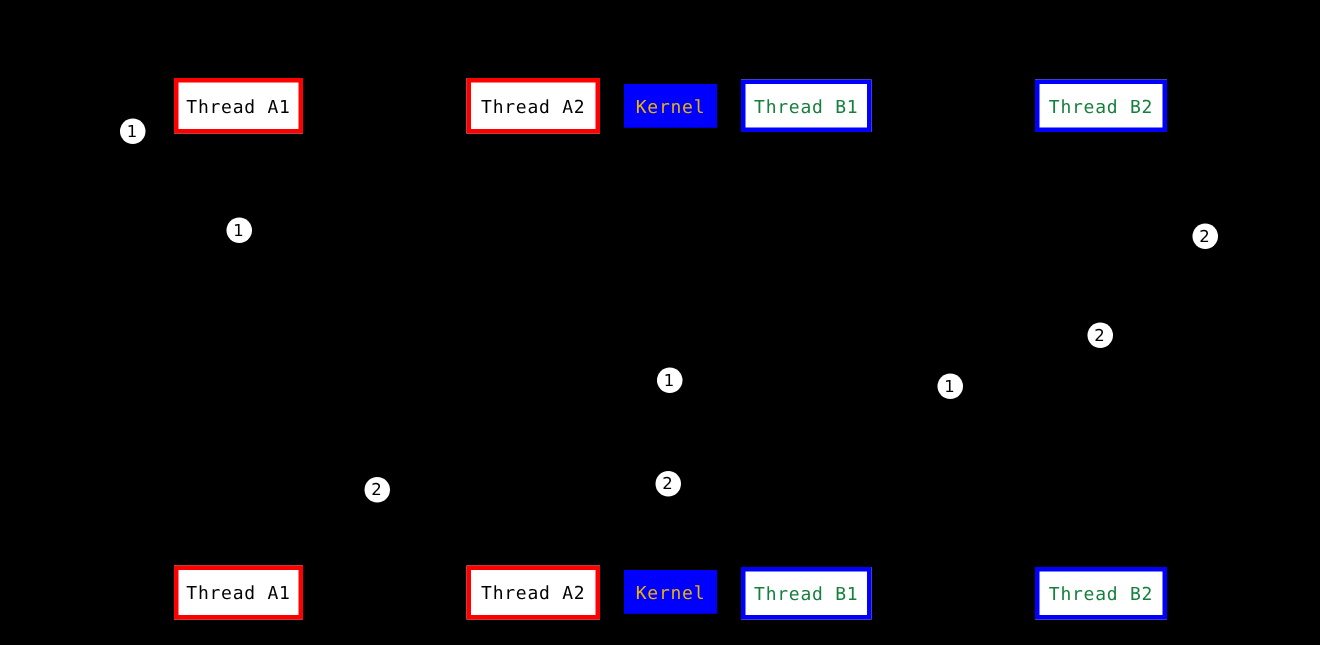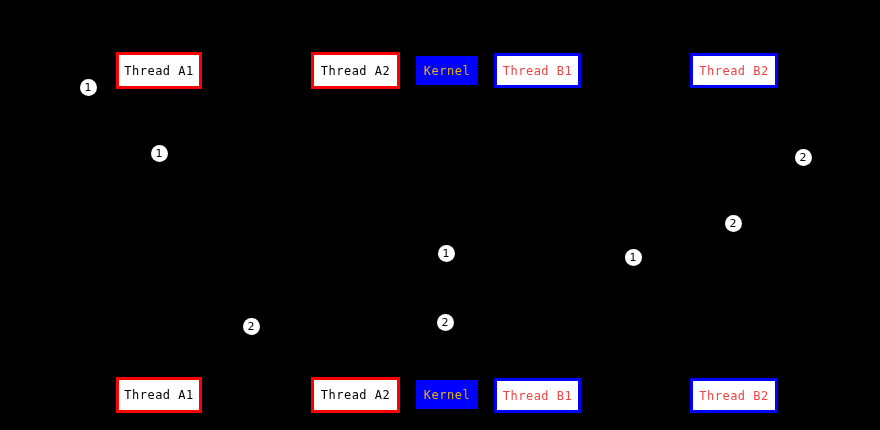--- a/index.html
+++ b/index.html
@@ -31,21 +31,21 @@
     line-height: 1;
   }
   .participant.outline-red {
     background: #ffffff;
     border: 3px solid #ff0000;
     color: #000000;
   }
   .participant.outline-blue {
     background: #ffffff;
     border: 3px solid #0000ff;
-    color: #ef4444;
+    color: #15803d;
   }
   .participant.filled-blue {
     background: #0000ff;
     border: 1px solid #0000ff;
     color: #eab308;
   }
 
   
   .lifeline {
     position: absolute;

